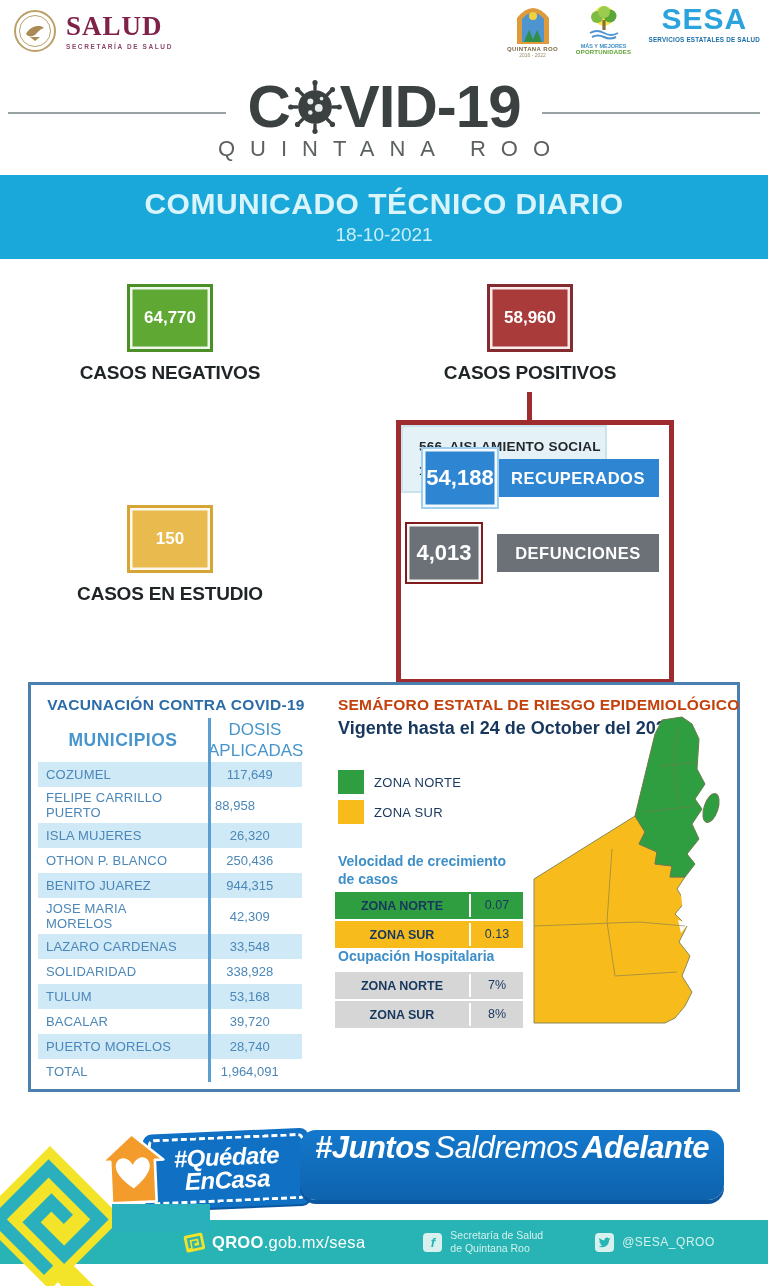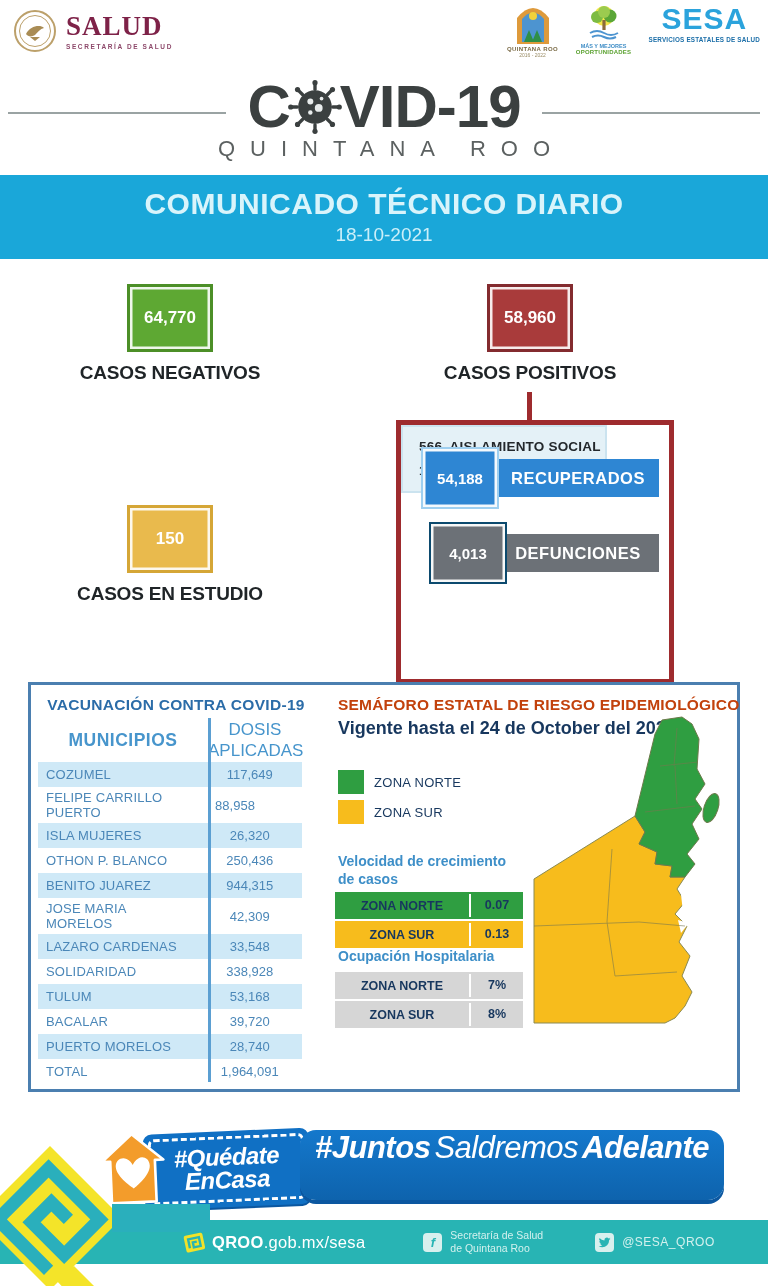--- a/index.html
+++ b/index.html
@@ -35,25 +35,25 @@
   .statlabel { font-size:19px; font-weight:800; color:#1f2427; text-align:center; letter-spacing:-.2px; }
   .neg { left:127px; top:284px; background:#5EA833; border:3px solid #4C8F27; }
   .neg-l { left:50px; top:362px; width:240px; }
   .pos { left:487px; top:284px; background:#A93B3B; border:3px solid #832B2F; }
   .pos-l { left:410px; top:362px; width:240px; }
   .est { left:127px; top:505px; background:#E9BA4D; border:3px solid #D5A636; }
   .est-l { left:40px; top:583px; width:260px; }
   .connector { left:527px; top:392px; width:5px; height:30px; background:#9E2B2E; }
   .redframe { left:396px; top:420px; width:278px; height:264px; border:5px solid #9E2B2E; background:#fff; }
 
-  .minibox { width:78px; height:62px; display:flex; align-items:center; justify-content:center; color:#fff; font-weight:bold; font-size:15px; box-shadow: inset 0 0 0 2.5px rgba(255,255,255,.95); position:absolute; z-index:2; }
+  .minibox { width:78px; height:62px; display:flex; align-items:center; justify-content:center; color:#fff; font-weight:bold; font-size:22px; box-shadow: inset 0 0 0 2.5px rgba(255,255,255,.95); position:absolute; z-index:2; }
   .minibar { position:absolute; height:38px; display:flex; align-items:center; justify-content:center; color:#fff; font-weight:bold; font-size:16.5px; letter-spacing:.5px; z-index:1; }
   .rec-box { left:20px; top:22px; background:#2E86D3; border:2px solid #9ECFF0; }
   .rec-bar { left:96px; top:34px; width:162px; background:#2E86D3; }
-  .def-box { left:28px; top:97px; background:#6C7177; border:2px solid #0c4a6e; }
+  .def-box { left:4px; top:97px; background:#6C7177; border:2px solid #7f1d1d; }
   .def-bar { left:96px; top:109px; width:162px; background:#6C7177; }
   .infobox { left:34px; top:174px; width:206px; height:68px; background:#E4F1F7; border:2px solid #cbe3ef; padding:12px 0 0 16px; }
   .inforow { font-size:13.5px; font-weight:bold; color:#23282c; margin-bottom:9px; letter-spacing:.2px; }
 
   
   .panel { left:28px; top:682px; width:712px; height:410px; border:3px solid #4B7FB0; background:#fff; }
   .vacc-title { left:36px; top:696px; width:280px; text-align:center; font-size:15.5px; font-weight:bold; color:#2B6CA8; letter-spacing:.3px; }
   .vtable { left:38px; top:718px; width:264px; }
   .vhead { display:flex; min-height:44px; align-items:center; }
   .vh1 { width:170px; text-align:center; font-size:17.5px; font-weight:bold; color:#4795CC; letter-spacing:.5px; }
@@ -67,21 +67,21 @@
   .sem-title { left:338px; top:696px; font-size:15.5px; font-weight:bold; color:#c2410c; letter-spacing:.2px; }
   .sem-sub { left:338px; top:718px; font-size:18px; font-weight:bold; color:#17375E; }
   .legend { left:338px; top:770px; }
   .leg-row { display:flex; align-items:center; margin-bottom:6px; }
   .swatch { width:26px; height:24px; margin-right:10px; }
   .leg-lab { font-size:13px; color:#17375E; letter-spacing:.3px; }
   .grow-title { left:338px; top:853px; width:175px; font-size:14px; font-weight:bold; color:#3E8FC8; line-height:1.25; }
   .ztable { left:335px; top:892px; width:188px; }
   .zrow { display:flex; height:27px; align-items:center; margin-bottom:2px; }
   .zlab { width:134px; text-align:center; font-size:12.5px; font-weight:bold; color:#17375E; }
-  .zval { width:54px; text-align:center; font-size:12.5px; font-weight:bold; color:#17375E; border-left:2px solid #fff; line-height:23px; }
+  .zval { width:54px; text-align:center; font-size:12.5px; font-weight:normal; color:#17375E; border-left:2px solid #fff; line-height:23px; }
   .hosp-title { left:338px; top:948px; font-size:14px; font-weight:bold; color:#3E8FC8; }
   .htable { left:335px; top:972px; width:188px; }
   .hrow { background:#D6D6D6; }
 
   
   .quedate { left:100px; top:1124px; width:215px; height:92px; transform:rotate(-2.5deg); }
   .q-rect { position:absolute; left:44px; top:8px; width:166px; height:76px; background:#1070C4; border-radius:9px; box-shadow:0 2px 0 #0b57a0; padding:5px; }
   .q-inner { width:100%; height:100%; border:3px dashed #fff; border-radius:6px; display:flex; flex-direction:column; align-items:center; justify-content:center; }
   .q-line { font-size:24px; font-weight:900; font-style:italic; color:#fff; line-height:.95; letter-spacing:-.5px; }
   .juntos { left:300px; top:1130px; width:424px; height:70px; background:linear-gradient(#1478CC,#0E63AD); border-radius:16px; box-shadow:0 4px 0 #0b57a0; display:flex; align-items:flex-start; justify-content:center; }

